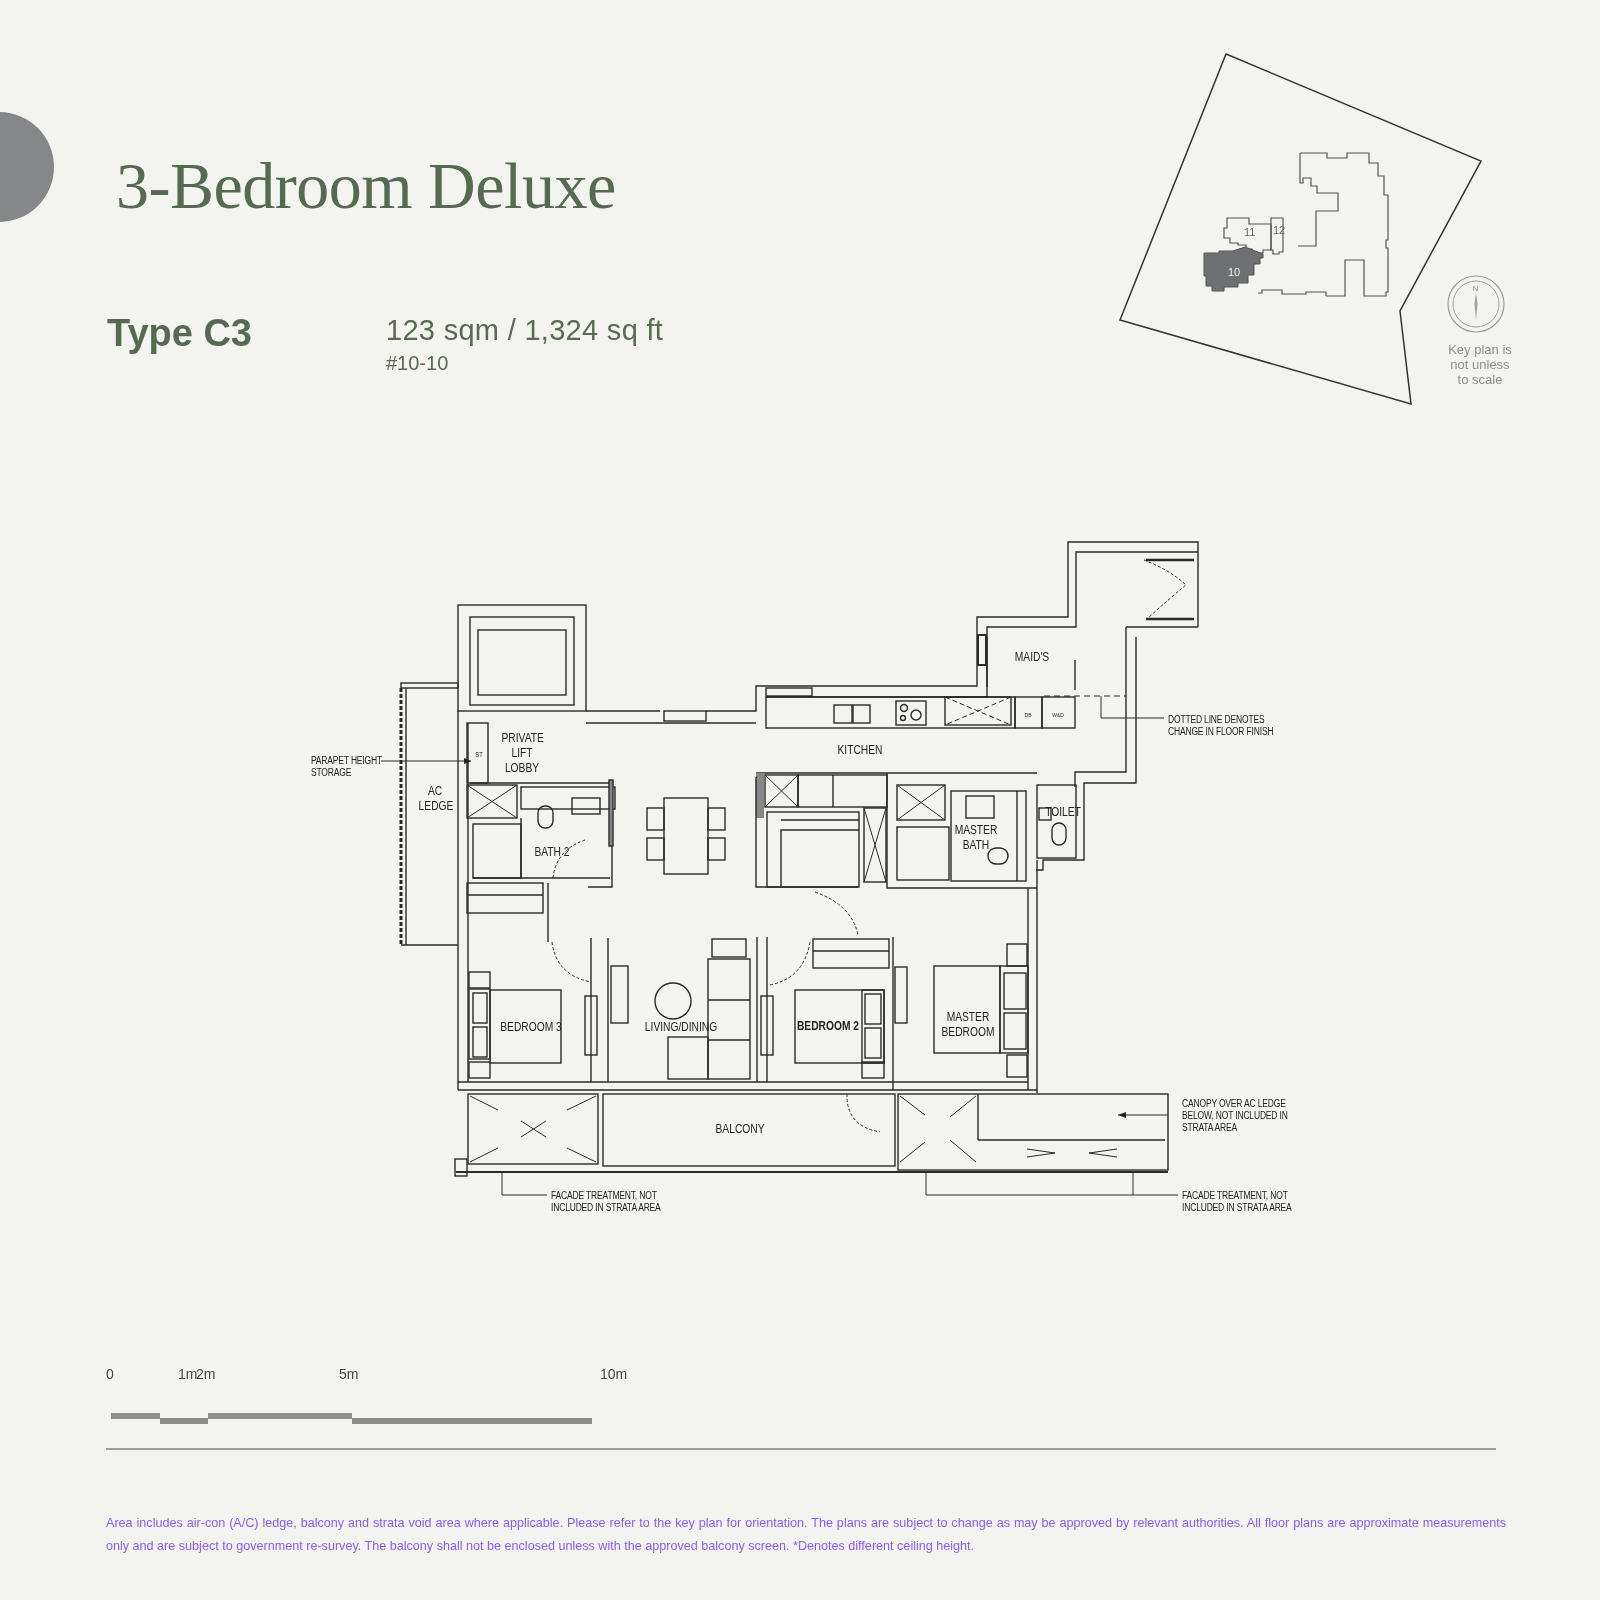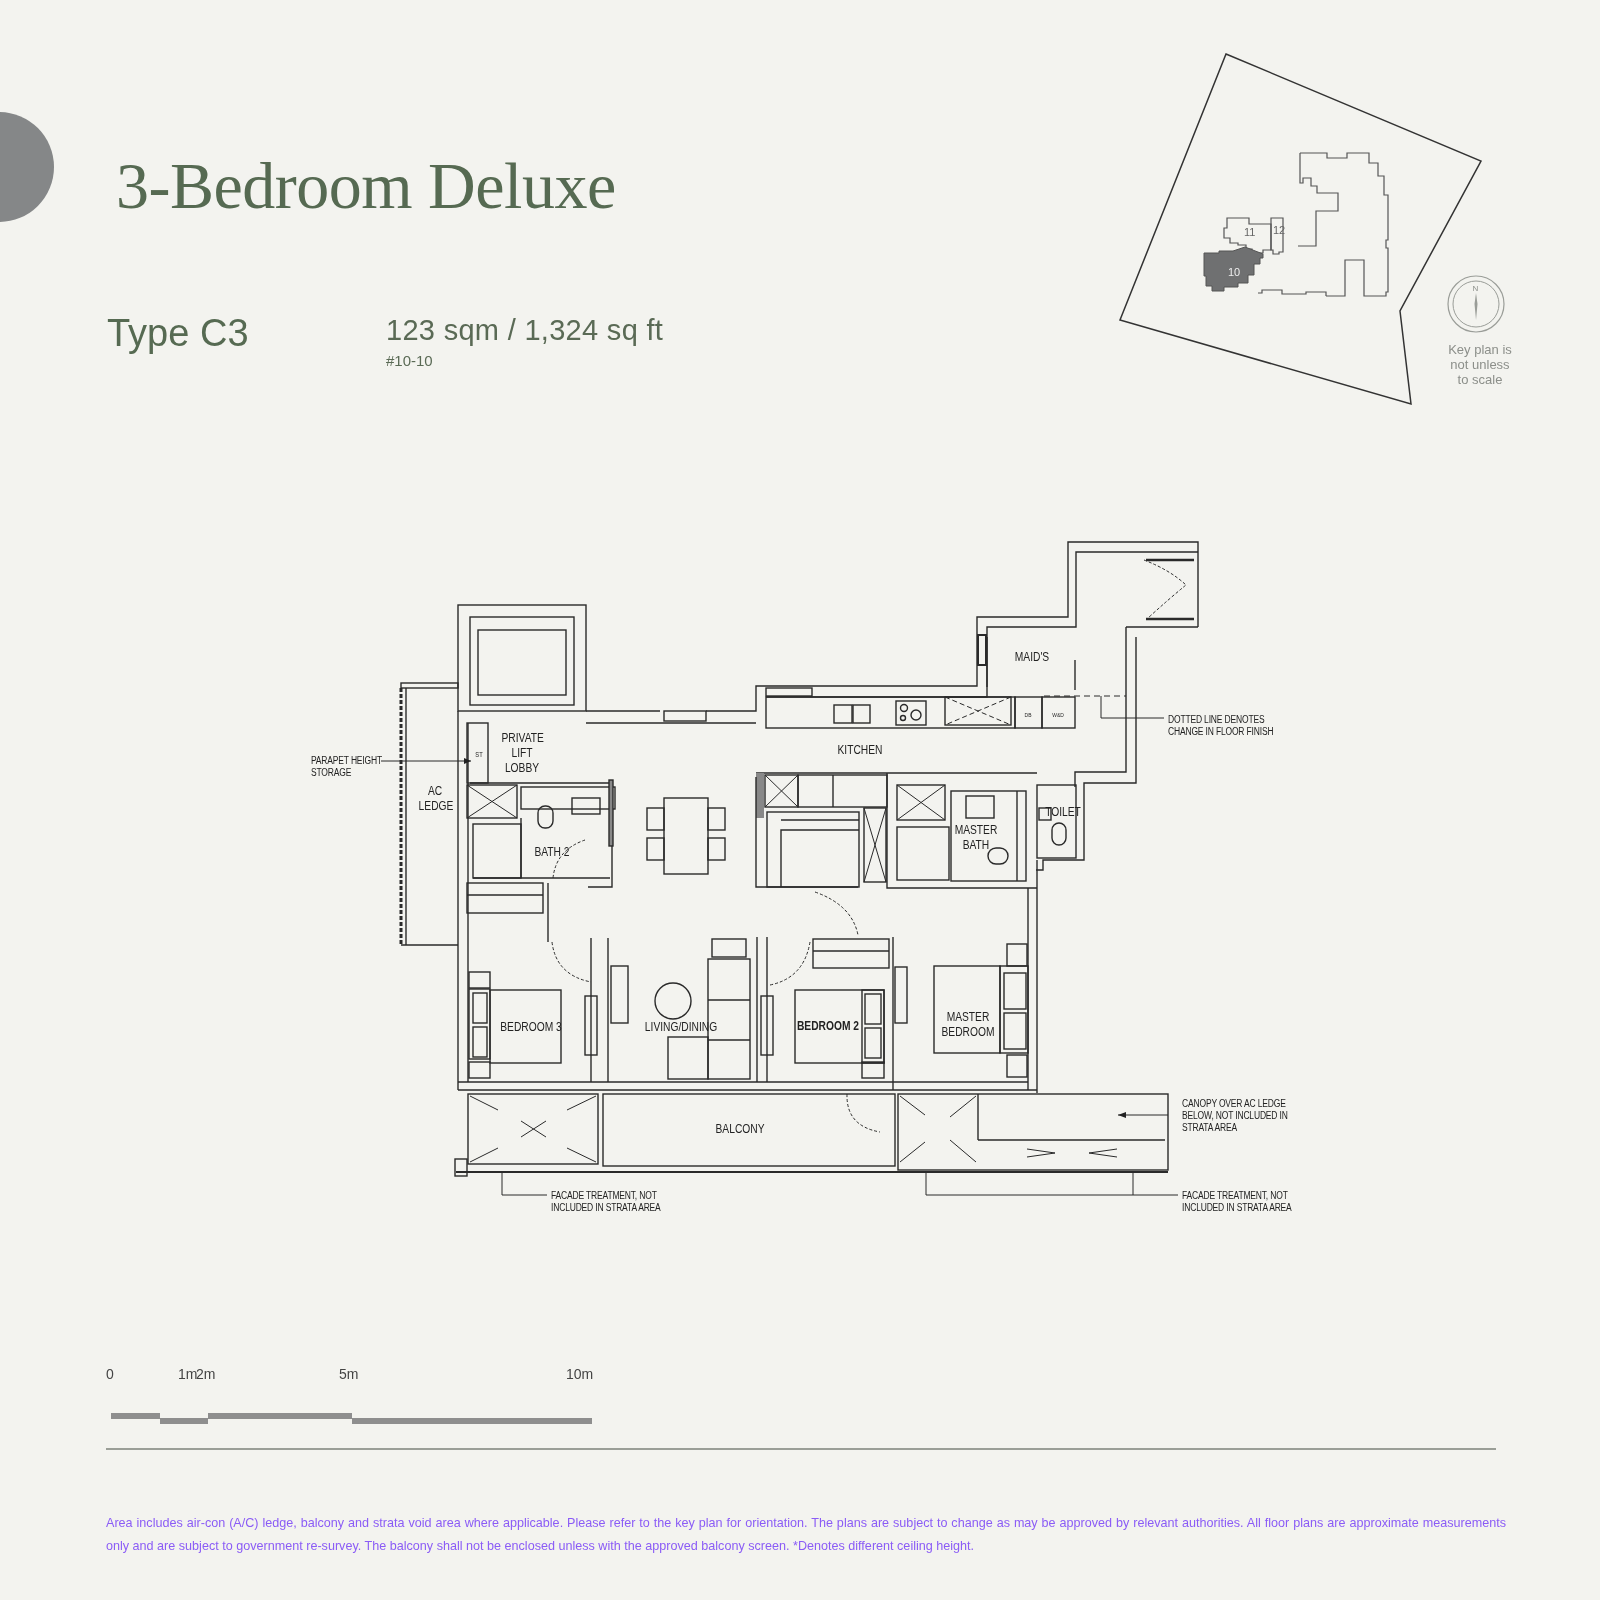--- a/index.html
+++ b/index.html
@@ -11,30 +11,30 @@
   .tab-circle {
     position:absolute; left:-56px; top:112px; width:110px; height:110px;
     border-radius:50%; background:#858788;
   }
   .title {
     position:absolute; left:116px; top:148px; margin:0;
     font-family:"Liberation Serif", serif; font-weight:normal;
     font-size:66px; letter-spacing:-0.5px; color:#566a52;
   }
   .type-label {
-    position:absolute; left:107px; top:312px; font-size:38px; font-weight:normal;
+    position:absolute; left:107px; top:312px; font-size:38px; font-weight:bold;
     color:#566a52;
     text-align:right;
   }
   .area {
     position:absolute; left:386px; top:314px; font-size:29px; color:#5a6a55;
     letter-spacing:0.3px;
   }
   .unit-no {
-    position:absolute; left:386px; top:352px; font-size:15px; color:#5a6a55;
+    position:absolute; left:386px; top:352px; font-size:20px; color:#5a6a55;
   }
   .keyplan { position:absolute; left:1110px; top:50px; }
   .compass { position:absolute; left:1446px; top:274px; }
   .keynote {
     position:absolute; left:1430px; top:342px; width:100px; text-align:center;
     font-size:13px; line-height:15px; color:#8c8f8a;
   }
   .floorplan { position:absolute; left:0; top:0; }
   .note {
     position:absolute; font-family:"Liberation Sans Narrow","Liberation Sans", sans-serif;
@@ -318,21 +318,21 @@
 <div class="note" style="left:1182px;top:1190px;">
   <div>FACADE TREATMENT, NOT</div>
   <div>INCLUDED IN STRATA AREA</div>
 </div>
 
 <div>
   <span class="scale-lbl" style="left:106px;">0</span>
   <span class="scale-lbl" style="left:150px;margin-left:28px;">1m</span>
   <span class="scale-lbl" style="left:196px;">2m</span>
   <span class="scale-lbl" style="left:339px;">5m</span>
-  <span class="scale-lbl" style="left:566px;">10m</span>
+  <span class="scale-lbl" style="left:600px;">10m</span>
   <svg style="position:absolute;left:0;top:0" width="620" height="1430" viewBox="0 0 620 1430">
     <rect x="111" y="1413" width="49" height="6" fill="#8e8e8e"></rect>
     <rect x="160" y="1418" width="48" height="6" fill="#8e8e8e"></rect>
     <rect x="208" y="1413" width="144" height="6" fill="#8e8e8e"></rect>
     <rect x="352" y="1418" width="240" height="6" fill="#8e8e8e"></rect>
   </svg>
 </div>
 
 <div class="rule"></div>
 <div class="disclaimer">Area includes air-con (A/C) ledge, balcony and strata void area where applicable. Please refer to the key plan for orientation. The plans are subject to change as may be approved by relevant authorities. All floor plans are approximate measurements only and are subject to government re-survey. The balcony shall not be enclosed unless with the approved balcony screen. *Denotes different ceiling height.</div>

